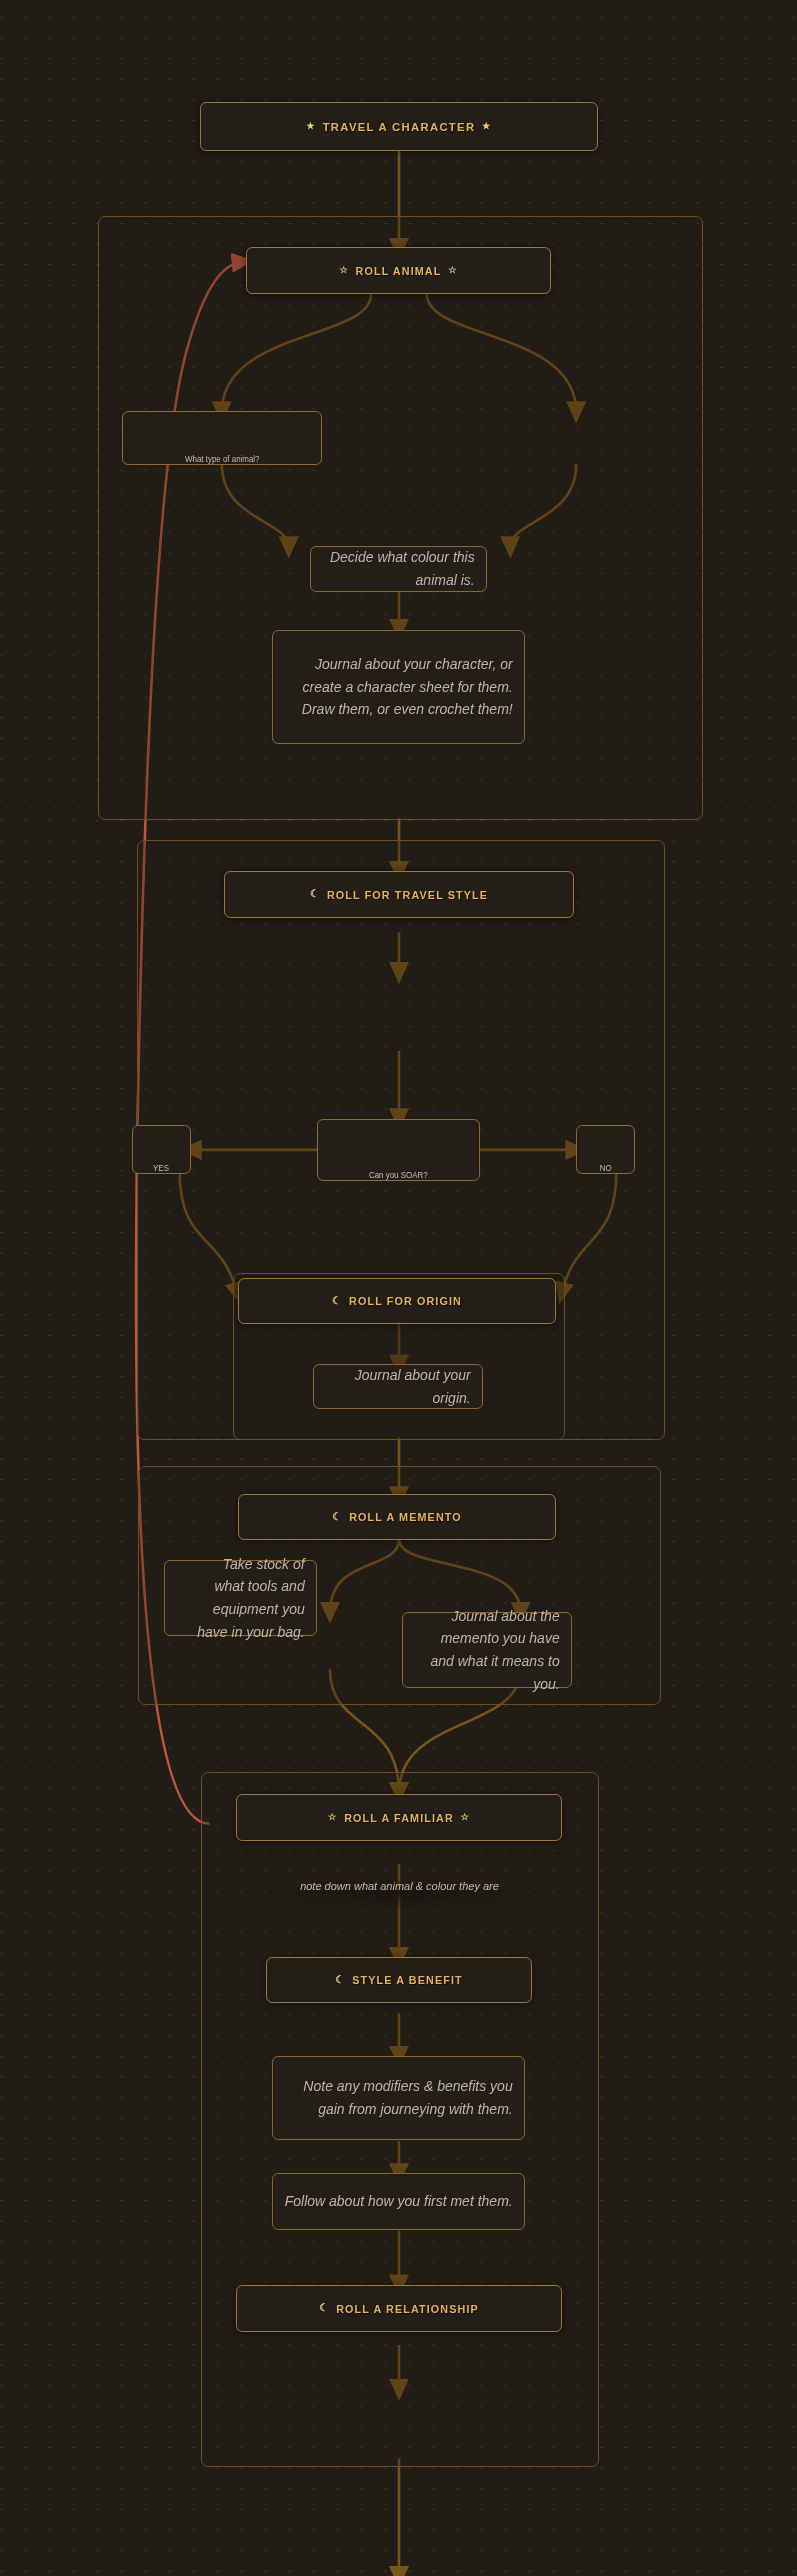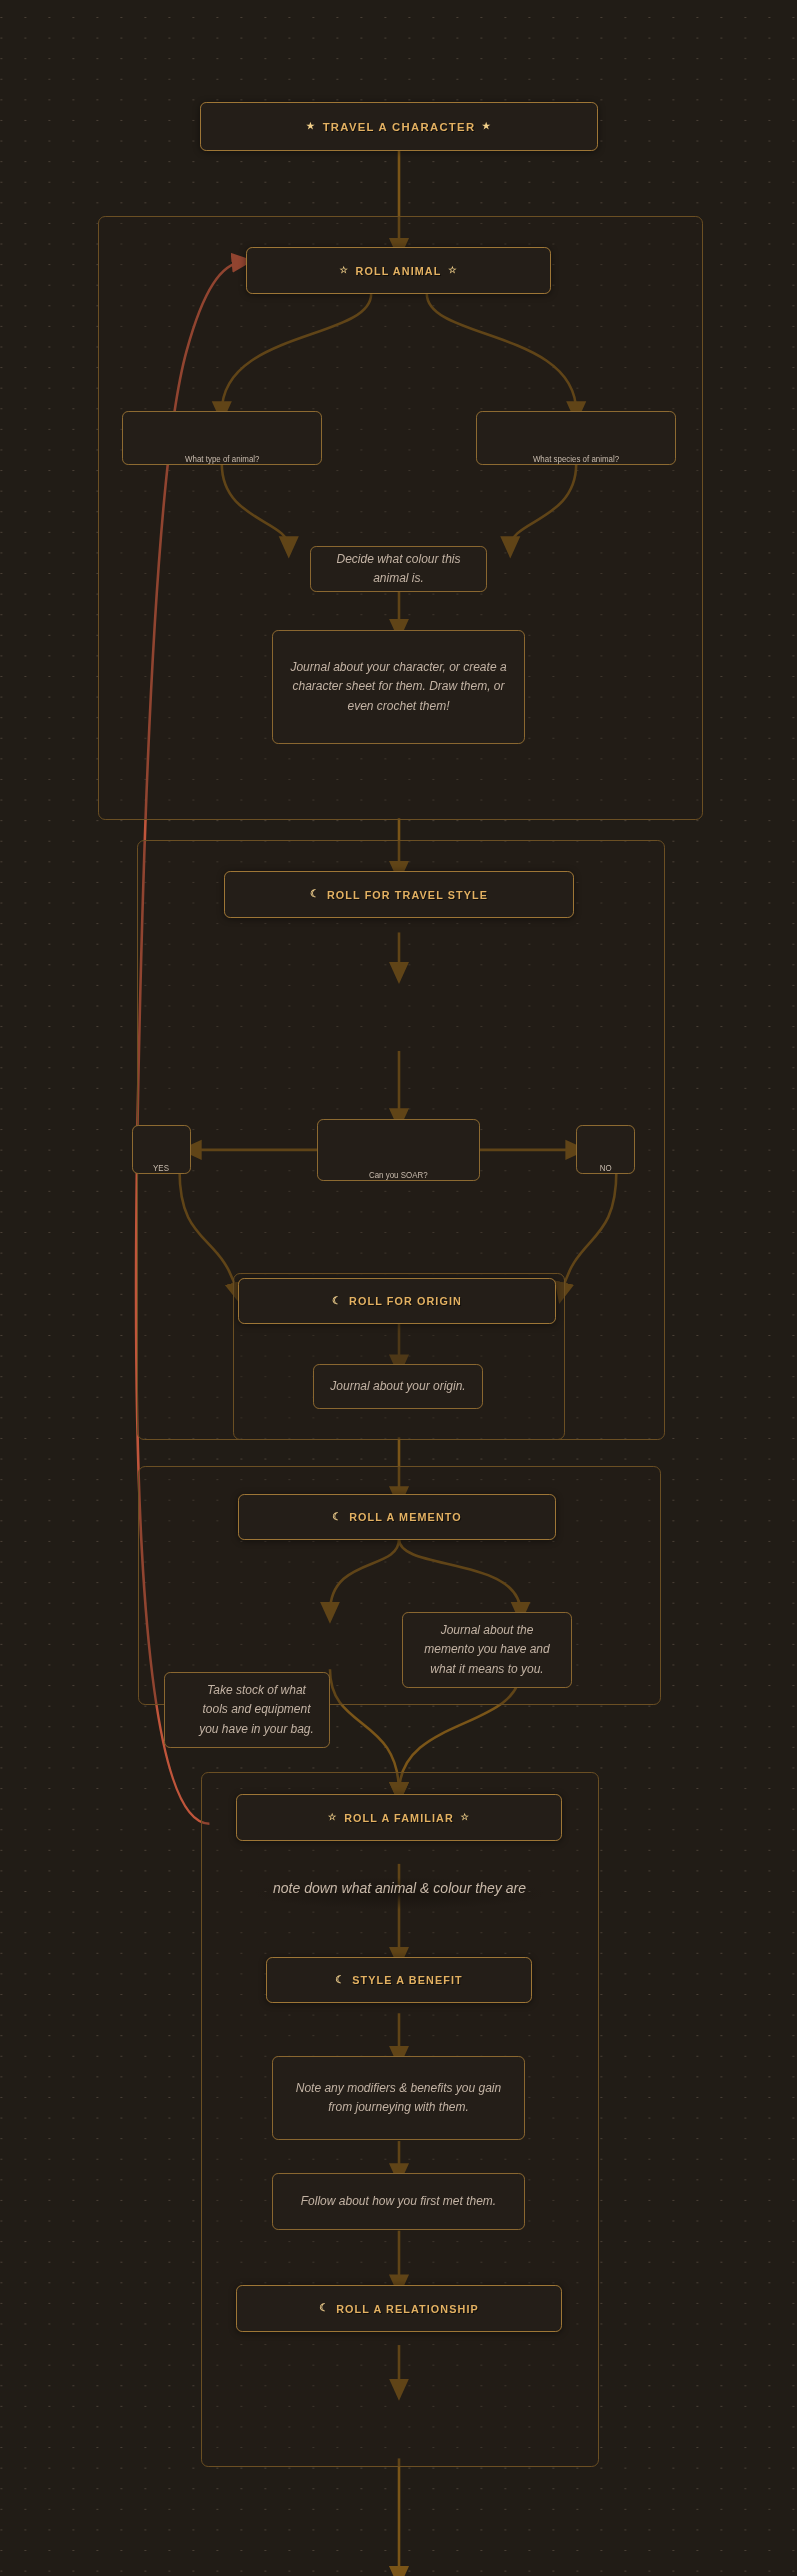--- a/index.html
+++ b/index.html
@@ -84,33 +84,33 @@
     white-space:nowrap;
   }
   
   .note{
     border-color:#8a6730;
     align-items:center;
   }
   .note .txt{
     color:#c3b3a4;
     font-style:italic;
-    font-size:12px;
+    font-size:14px;
     line-height:1.62;
-    text-align:center;
+    text-align:right;
     width:100%;
     padding:0 11.3px;
     box-sizing:border-box;
   }
   
   .caption{
     position:absolute;
     color:#c9b9a9;
     font-style:italic;
-    font-size:14px;
+    font-size:11px;
     line-height:1.55;
     text-align:center;
     background:radial-gradient(ellipse at center, rgba(25,20,15,0.95) 0%, rgba(33,28,22,0.0) 72%);
   }
 </style>
 </head>
 <body>
 
 <div id="page">
 
@@ -194,23 +194,20 @@
       <span class="star">☆</span>
       <span>ROLL ANIMAL</span>
       <span class="star">☆</span>
     </span>
   </div>
 
   <div class="node qbox" style="left:122px;top:411px;width:200px;height:54px;">
     <span class="txt">What type of animal?</span>
   </div>
 
-  <div class="node qbox" style="left:476px;top:411px;width:200px;height:54px;">
-    <span class="txt">What species of animal?</span>
-  </div>
 
   <div class="node note" style="left:310px;top:546px;width:177px;height:46px;">
     <span class="txt">Decide what colour this animal is.</span>
   </div>
 
   <div class="node note" style="left:272px;top:630px;width:253px;height:114px;">
     <span class="txt">Journal about your character, or create a character sheet for them. Draw them, or even crochet them!</span>
   </div>
 
   <div class="node hdr" style="left:224px;top:871px;width:350px;height:47px;">
@@ -244,21 +241,21 @@
     <span class="txt">Journal about your origin.</span>
   </div>
 
   <div class="node hdr" style="left:238px;top:1494px;width:318px;height:46px;">
     <span class="txt">
       <span class="moon">☾</span>
       <span>ROLL A MEMENTO</span>
     </span>
   </div>
 
-  <div class="node note" style="left:164px;top:1672px;width:166px;height:76px;padding-left:19px;">
+  <div class="node note" style="left:164px;top:1560px;width:153px;height:76px;padding-left:19px;">
     <span class="txt">Take stock of what tools and equipment you have in your bag.</span>
   </div>
 
   <div class="node note" style="left:402px;top:1612px;width:170px;height:76px;">
     <span class="txt">Journal about the memento you have and what it means to you.</span>
   </div>
 
   <div class="node hdr" style="left:236px;top:1794px;width:326px;height:47px;">
     <span class="txt">
       <span class="star">☆</span>

